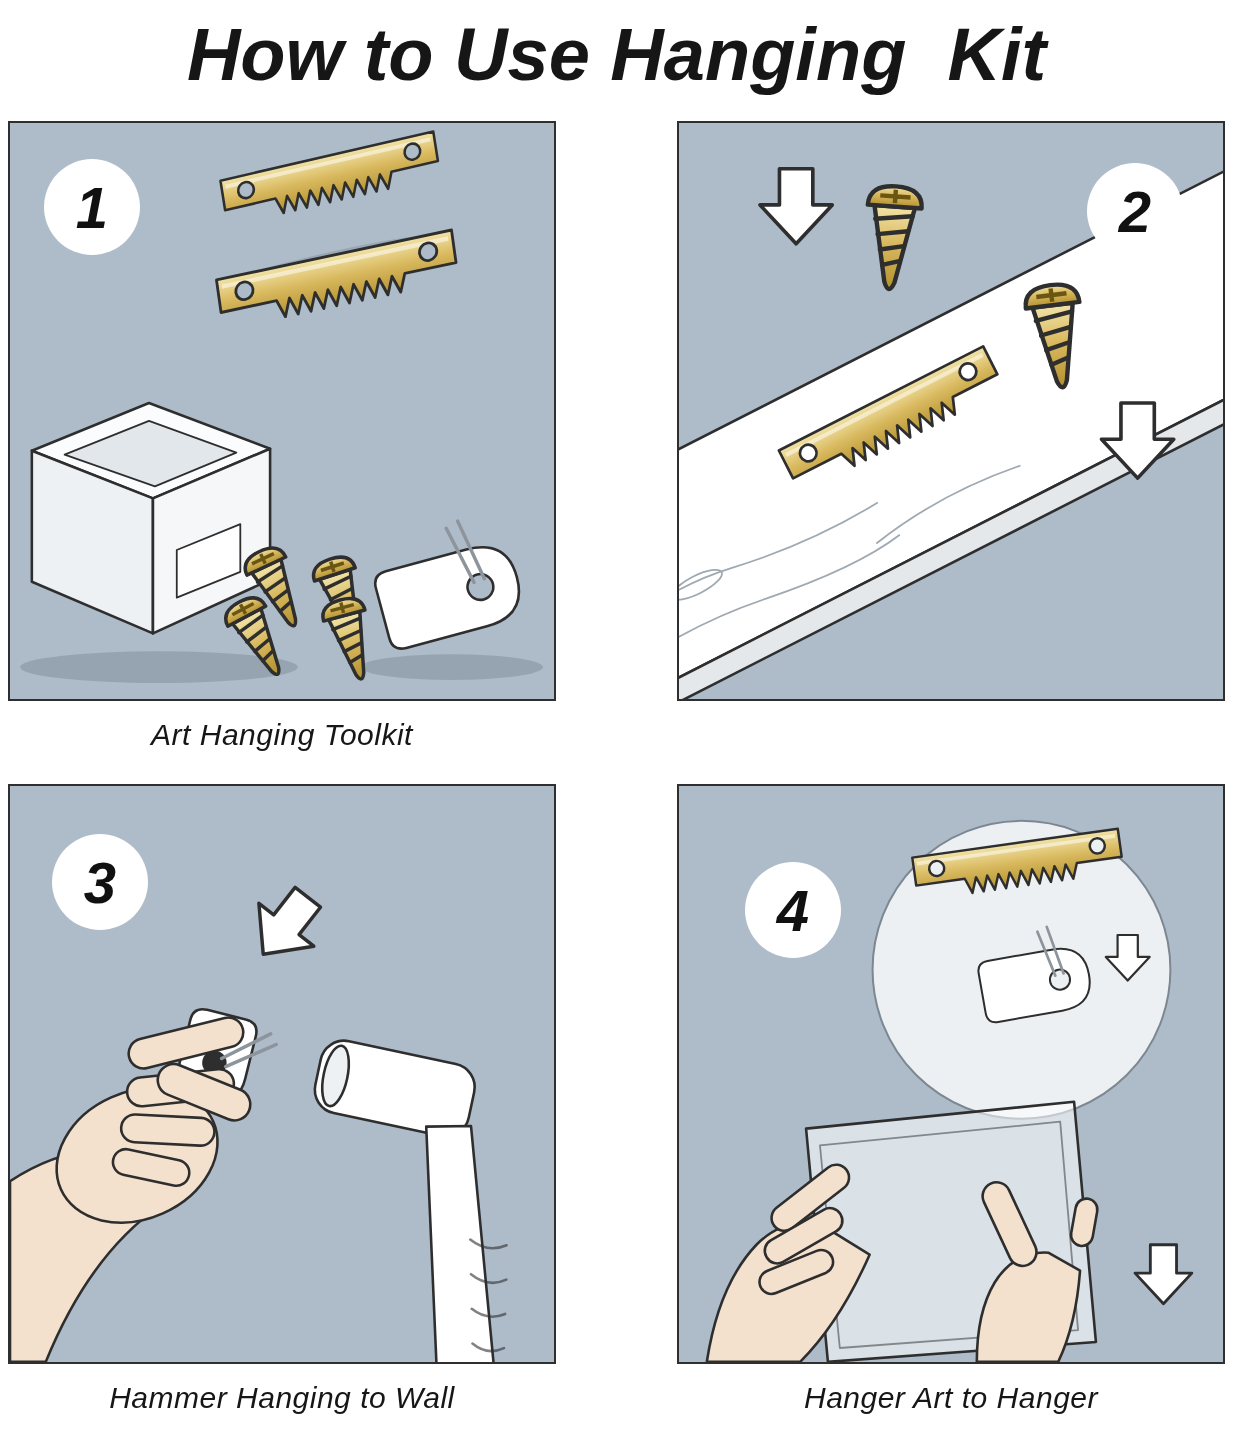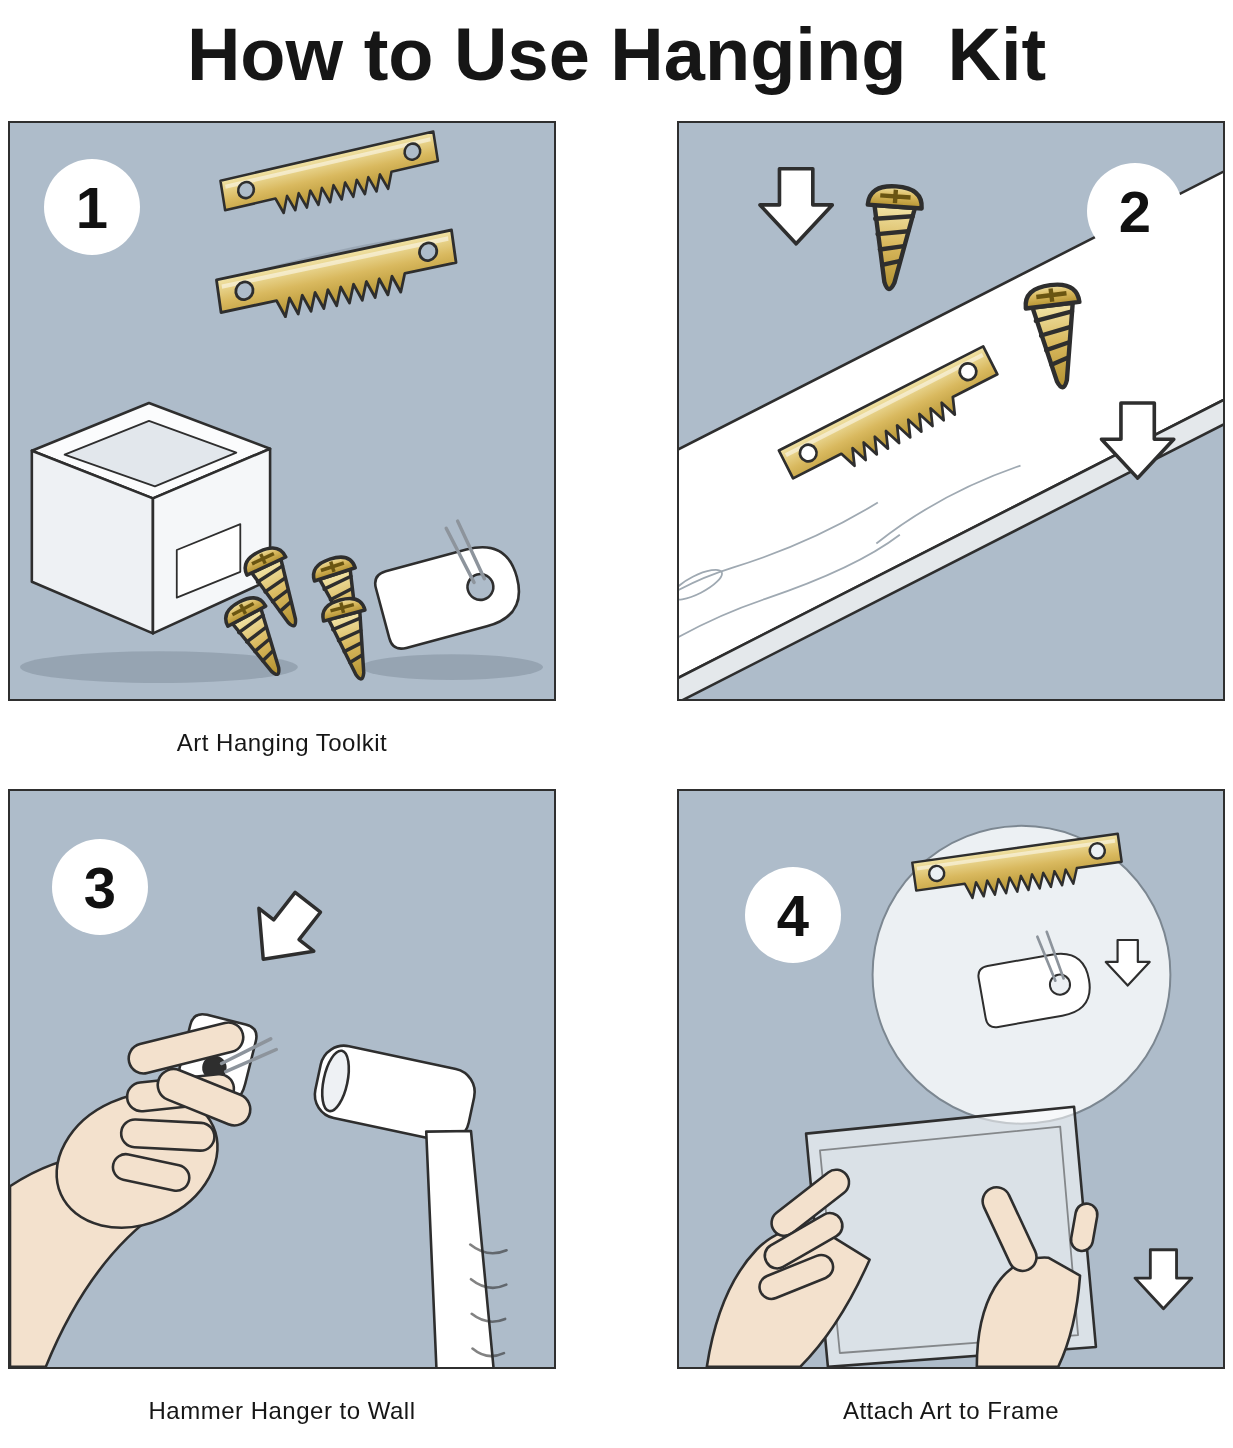--- a/index.html
+++ b/index.html
@@ -3,21 +3,21 @@
 <meta charset="utf-8">
 <style>
   :root{
     --panel-bg:#AEBCCA;
   }
   html,body{margin:0;padding:0;background:#ffffff;}
   body{
     width:1233px;height:1448px;overflow:hidden;
     font-family:"Liberation Sans",sans-serif;color:#141414;
   }
-  .page{width:1233px;height:1448px;box-sizing:border-box;padding:0 8px;}
+  .page{width:1233px;height:1448px;box-sizing:border-box;padding:0 8px;font-style:italic;}
   h1.title{
     margin:0;padding:12px 0 24px;text-align:center;
     font-size:74px;font-weight:600;letter-spacing:0px;color:#161616;
     white-space:pre-wrap;
   }
   .grid{
     display:grid;grid-template-columns:548px 548px;
     justify-content:space-between;row-gap:32px;
   }
   figure.step{margin:0;}
@@ -29,21 +29,21 @@
   .badge{
     position:absolute;width:96px;height:96px;border-radius:50%;
     background:#ffffff;display:flex;align-items:center;justify-content:center;
     font-size:58px;font-weight:700;color:#111111;
   }
   .s1 .badge{left:34px;top:36px;}
   .s2 .badge{left:auto;right:40px;top:40px;}
   .s3 .badge{left:42px;top:48px;}
   .s4 .badge{left:66px;top:76px;}
   figcaption.caption{
-    text-align:center;font-size:24px;margin-top:28px;color:#161616;
+    text-align:center;font-size:30px;margin-top:17px;color:#161616;
     letter-spacing:.5px;
   }
   
   .outline{stroke:#2e2e2e;stroke-width:2.6;stroke-linejoin:round;stroke-linecap:round;}
   .thin{stroke-width:1.8;}
   .fill-white{fill:#ffffff;}
   .fill-paper{fill:#eef1f4;}
   .fill-skin{fill:#F3E1CD;}
   .fill-brass{fill:url(#brassGrad);}
   .grain{stroke:#9fa9b2;stroke-width:1.8;fill:none;}
@@ -181,21 +181,21 @@
             <rect class="outline fill-skin" x="118" y="295" width="108" height="29" rx="14.5" transform="rotate(-6 118 309)"></rect>
             <rect class="outline fill-skin" x="112" y="330" width="94" height="28" rx="14" transform="rotate(3 112 344)"></rect>
             <rect class="outline fill-skin" x="104" y="363" width="78" height="26" rx="13" transform="rotate(12 104 376)"></rect>
             <rect class="outline fill-skin" x="150" y="274" width="98" height="32" rx="16" transform="rotate(22 150 290)"></rect>
           </g>
         </svg>
         <div class="badge">
           <span>3</span>
         </div>
       </div>
-      <figcaption class="caption">Hammer Hanger to Wall</figcaption>
+      <figcaption class="caption">Hammer Hanging to Wall</figcaption>
     </figure>
 
     <figure class="step s4">
       <div class="panel">
         <svg class="illus" viewBox="0 0 548 580">
 
           <circle cx="345" cy="185" r="150" fill="#ECF0F3" stroke="#7c8791" stroke-width="2"></circle>
           <use href="#sawtooth" transform="translate(235,72) rotate(-8) scale(0.95)" style="--hole:#ECF0F3"></use>
           <use href="#hook" transform="translate(300,178) rotate(-10) scale(0.78)" style="--hole:#ECF0F3"></use>
           <use href="#arrow" transform="translate(452,150) scale(0.85)"></use>
@@ -217,17 +217,17 @@
             <rect class="outline fill-skin" x="352" y="468" width="90" height="28" rx="14" transform="rotate(-115 352 482)"></rect>
             <rect class="outline fill-skin" x="404" y="452" width="48" height="22" rx="11" transform="rotate(-80 404 463)"></rect>
           </g>
 
           <use href="#arrow" transform="translate(488,462) scale(1.1)"></use>
         </svg>
         <div class="badge">
           <span>4</span>
         </div>
       </div>
-      <figcaption class="caption">Attach Art to Frame</figcaption>
+      <figcaption class="caption">Hanger Art to Hanger</figcaption>
     </figure>
 
   </div>
 </div>
 
 </body></html>

